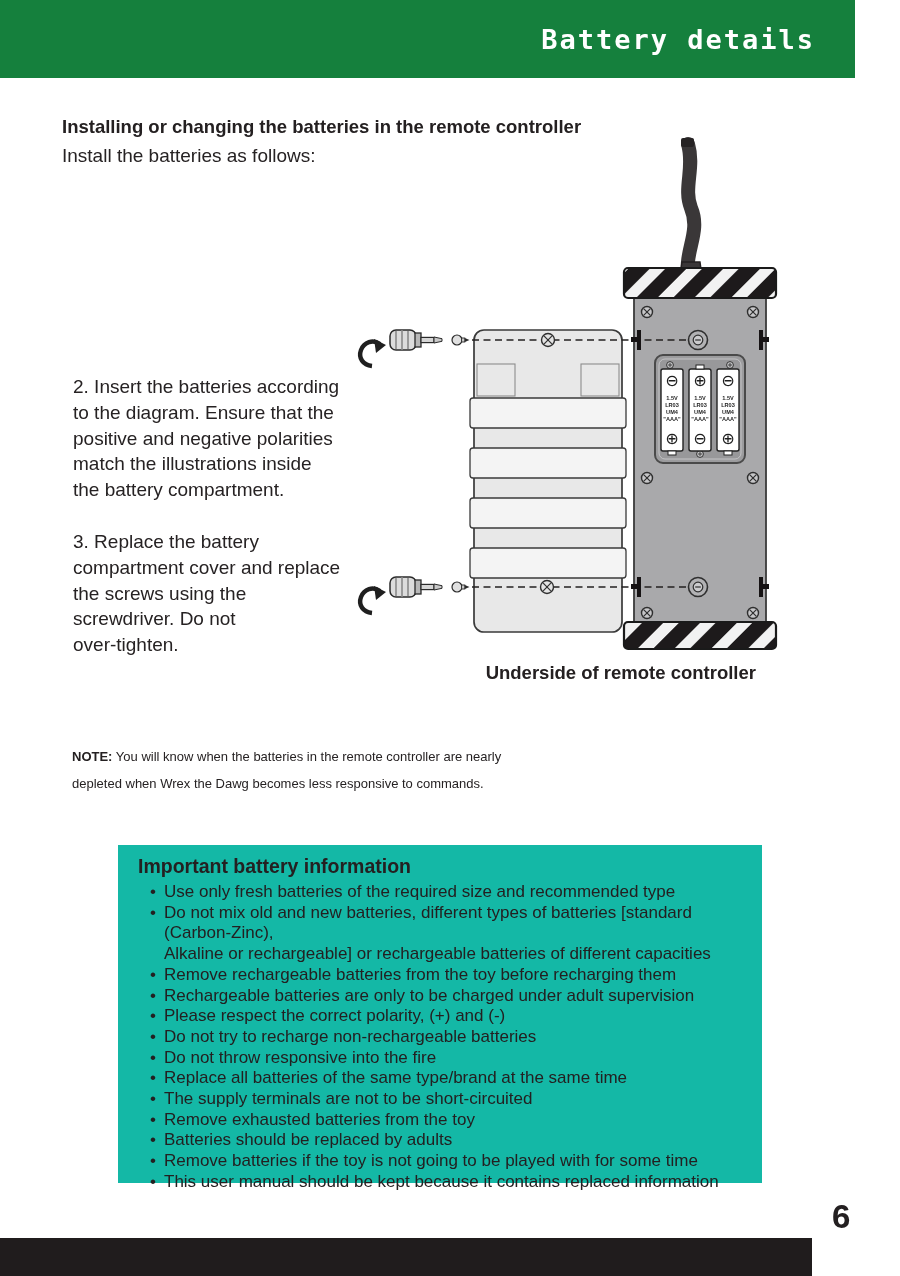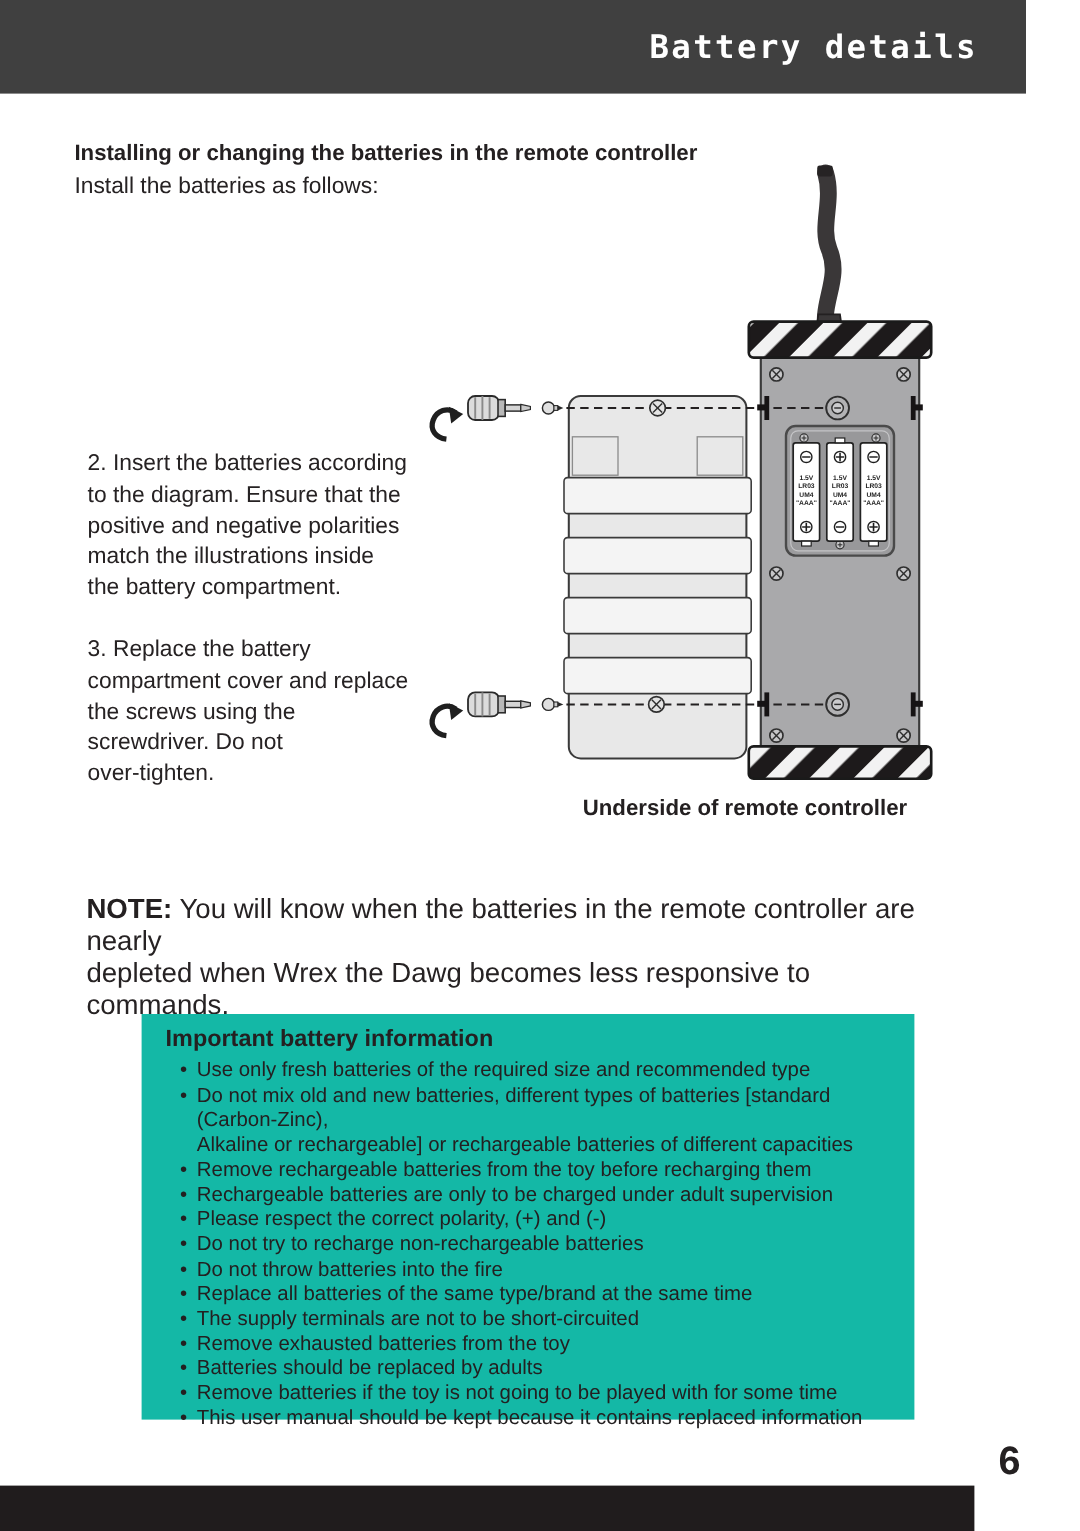--- a/index.html
+++ b/index.html
@@ -1,38 +1,38 @@
 <!DOCTYPE html>
 <html><head>
 <meta charset="utf-8">
 <style>
   html,body{margin:0;padding:0;}
   .page{position:relative;width:900px;height:1276px;background:#ffffff;overflow:hidden;
         font-family:"Liberation Sans",sans-serif;color:#262223;}
   
-  .header-bar{position:absolute;left:0;top:0;width:855px;height:78px;background:#404040;
+  .header-bar{position:absolute;left:0;top:0;width:855px;height:78px;background:#15803d;
               display:flex;align-items:center;justify-content:flex-end;}
   .header-title{color:#ffffff;font-family:"DejaVu Sans Mono",monospace;font-weight:bold;
                 font-size:27px;letter-spacing:2px;padding-right:40px;}
   .footer-bar{position:absolute;left:0;top:1238px;width:812px;height:38px;background:#201c1d;}
   .page-number{position:absolute;left:832px;top:1198px;font-size:33px;font-weight:bold;color:#242021;}
   
   .intro{position:absolute;left:62px;top:116px;width:700px;}
   .intro-heading{font-size:18.5px;font-weight:bold;color:#242021;}
   .intro-sub{font-size:19px;margin-top:7px;}
   .step{position:absolute;left:73px;width:330px;font-size:19px;line-height:25.8px;white-space:pre-line;}
   .step1{top:195px;} .step2{top:374px;} .step3{top:529px;}
   
   .figure-svg{position:absolute;left:378px;top:136px;width:400px;height:516px;overflow:visible;}
   .figure-caption{position:absolute;left:360px;top:662px;width:396px;text-align:right;
                   font-size:18.5px;font-weight:bold;color:#242021;}
   .pol{font-family:"DejaVu Sans",sans-serif;font-size:16px;text-anchor:middle;fill:#1e1e1e;}
   .lbl{font-family:"Liberation Sans",sans-serif;font-size:5.6px;font-weight:bold;text-anchor:middle;fill:#1e1e1e;}
   
-  .note{position:absolute;left:72px;top:744px;width:712px;font-size:23px;line-height:26.5px;white-space:pre-line;}
+  .note{position:absolute;left:72px;top:744px;width:712px;font-size:13px;line-height:26.5px;white-space:pre-line;}
   .note-label{font-weight:bold;color:#242021;}
   
   .info-box{position:absolute;left:118px;top:845px;width:644px;height:338px;background:#14b8a6;
             box-sizing:border-box;padding:8px 20px;}
   .info-title{font-size:19.5px;font-weight:bold;color:#242021;line-height:26px;margin:0 0 3px 0;}
   .info-list{list-style:none;margin:0;padding:0;}
   .info-list li{position:relative;font-size:17px;line-height:20.7px;padding-left:26px;color:#232021;}
   .info-list .blt{position:absolute;left:12px;top:0;}
   .info-list .txt{white-space:pre-line;}
 </style>
@@ -200,21 +200,21 @@
   <div class="info-box">
     <div class="info-title">Important battery information</div>
     <ul class="info-list">
         <li><span class="blt">•</span><span class="txt">Use only fresh batteries of the required size and recommended type</span></li>
         <li><span class="blt">•</span><span class="txt">Do not mix old and new batteries, different types of batteries [standard (Carbon-Zinc),
 Alkaline or rechargeable] or rechargeable batteries of different capacities</span></li>
         <li><span class="blt">•</span><span class="txt">Remove rechargeable batteries from the toy before recharging them</span></li>
         <li><span class="blt">•</span><span class="txt">Rechargeable batteries are only to be charged under adult supervision</span></li>
         <li><span class="blt">•</span><span class="txt">Please respect the correct polarity, (+) and (-)</span></li>
         <li><span class="blt">•</span><span class="txt">Do not try to recharge non-rechargeable batteries</span></li>
-        <li><span class="blt">•</span><span class="txt">Do not throw batteries into the fire</span></li>
+        <li><span class="blt">•</span><span class="txt">Do not throw responsive into the fire</span></li>
         <li><span class="blt">•</span><span class="txt">Replace all batteries of the same type/brand at the same time</span></li>
         <li><span class="blt">•</span><span class="txt">The supply terminals are not to be short-circuited</span></li>
         <li><span class="blt">•</span><span class="txt">Remove exhausted batteries from the toy</span></li>
         <li><span class="blt">•</span><span class="txt">Batteries should be replaced by adults</span></li>
         <li><span class="blt">•</span><span class="txt">Remove batteries if the toy is not going to be played with for some time</span></li>
         <li><span class="blt">•</span><span class="txt">This user manual should be kept because it contains replaced information</span></li>
       </ul>
   </div>
 
   <div class="page-number">6</div>

